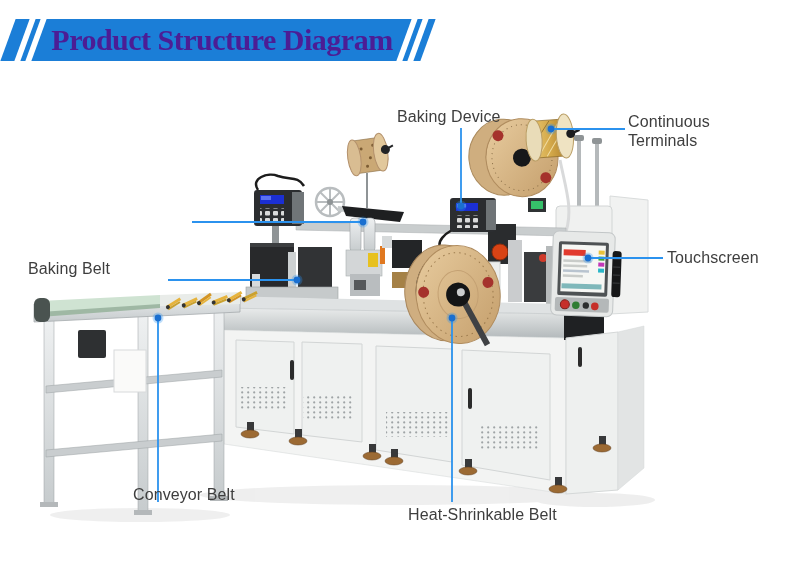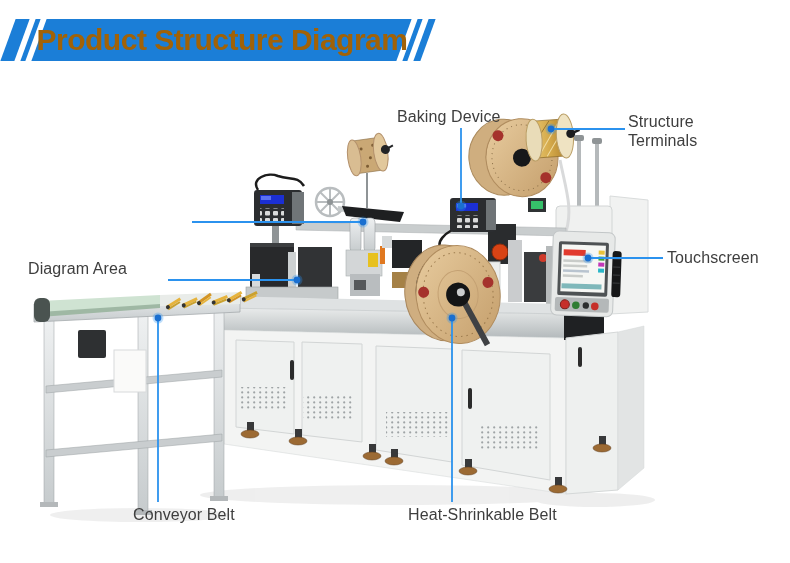--- a/index.html
+++ b/index.html
@@ -10,33 +10,34 @@
   
   .banner{position:absolute;left:8px;top:19px;width:420px;height:42px;}
   .banner .bg{position:absolute;left:0;top:0;width:100%;height:100%;
     background:#1b7ed7;transform:skewX(-20deg);}
   .banner .stripe{position:absolute;top:-2px;height:46px;width:6px;background:#ffffff;
     transform:skewX(-20deg);}
   .banner .s1{left:14px;} .banner .s2{left:25px;}
   .banner .s3{left:396px;} .banner .s4{left:407px;}
   .banner .title{
     position:absolute;left:28px;top:0;width:372px;height:42px;line-height:42px;
-    text-align:center;color:#a16207;font-size:30px;font-weight:bold;letter-spacing:-0.5px;
+    text-align:center;color:#4c1d95;font-size:30px;font-weight:bold;letter-spacing:-0.5px;
     white-space:nowrap;
+    font-family:Liberation Serif, serif;
   }
   
   .callout{
     position:absolute;color:#3e3e3e;font-size:16px;line-height:19px;letter-spacing:0.1px;
   }
   .co-baking-device{left:397px;top:107px;width:130px;}
   .co-continuous{left:628px;top:112px;width:112px;}
   .co-crimping{left:95px;top:198px;width:162px;}
   .co-baking-area{left:28px;top:259px;width:140px;}
   .co-touchscreen{left:667px;top:248px;width:120px;}
-  .co-conveyor{left:133px;top:505px;width:140px;}
+  .co-conveyor{left:133px;top:485px;width:140px;}
   .co-tube{left:408px;top:505px;width:210px;}
   svg{position:absolute;left:0;top:0;}
 </style>
 </head>
 <body>
 
 <div class="page">
 
   <svg width="790" height="563" viewBox="0 0 790 563">
     <defs>
@@ -373,19 +374,19 @@
   <div class="banner">
     <div class="bg"></div>
     <div class="stripe s1"></div>
     <div class="stripe s2"></div>
     <div class="stripe s3"></div>
     <div class="stripe s4"></div>
     <div class="title">Product Structure Diagram</div>
   </div>
 
   <div class="callout co-baking-device">Baking Device</div>
-  <div class="callout co-continuous">Structure Terminals</div>
-  <div class="callout co-baking-area">Diagram Area</div>
+  <div class="callout co-continuous">Continuous Terminals</div>
+  <div class="callout co-baking-area">Baking Belt</div>
   <div class="callout co-touchscreen">Touchscreen</div>
   <div class="callout co-conveyor">Conveyor Belt</div>
   <div class="callout co-tube">Heat-Shrinkable Belt</div>
 
 </div>
 
 </body></html>

